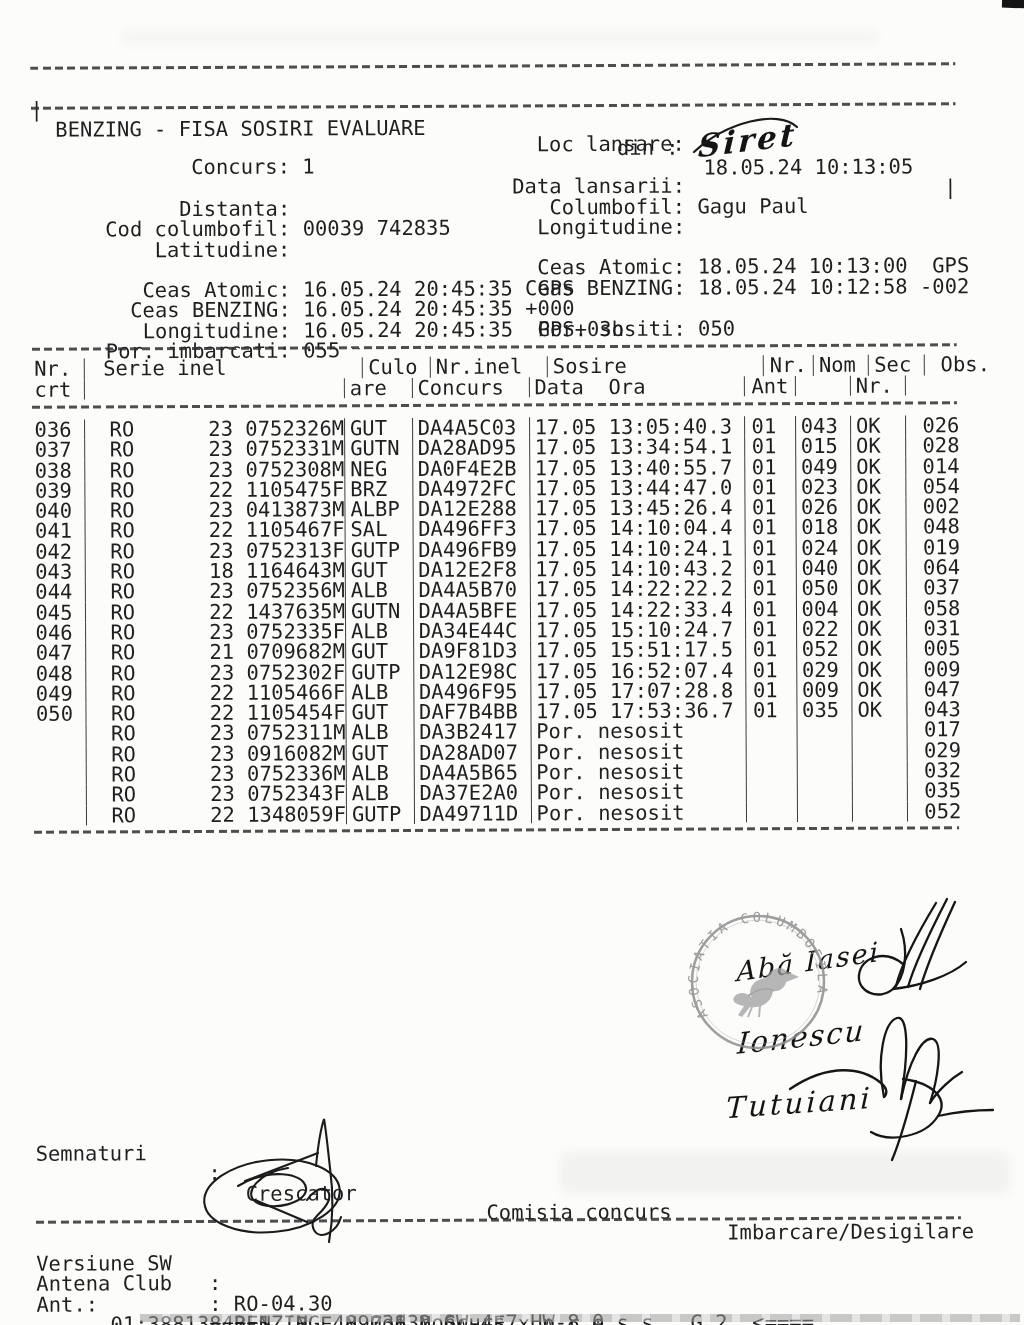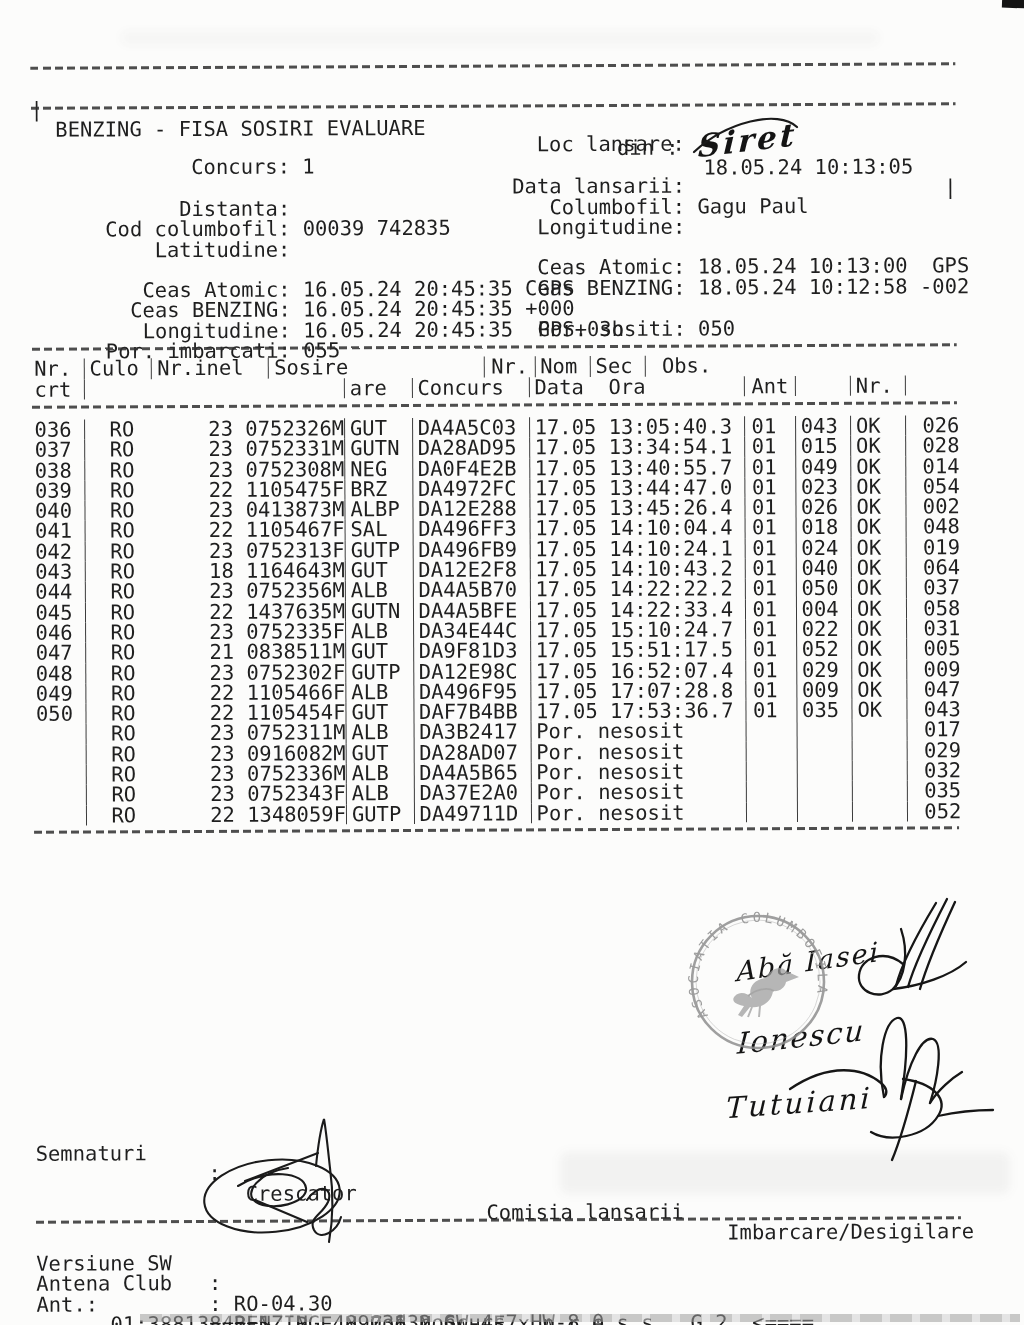--- a/index.html
+++ b/index.html
@@ -108,20 +108,21 @@
     </div>
     <div class="line" style="top:318.5px">
       <span class="lbl">Por. imbarcati</span><span class="col">:</span><span class="val">055</span>
       <span class="rcol"><span class="lbl">Por. sositi</span><span class="col">:</span><span class="val">050</span></span>
     </div>
 
     <div class="dash" style="top:345px"></div>
     <div class="thead" style="top:356px">
       <div class="hrow">
         <div class="cell c-nr">Nr.</div>
+        <div class="cell c-serie bl h-serie">Serie inel</div>
         <div class="cell c-culo bl">Culo</div>
         <div class="cell c-senzor bl">Nr.inel</div>
         <div class="cell c-sosire bl">Sosire</div>
         <div class="cell c-ant bl">Nr.</div>
         <div class="cell c-nom bl">Nom</div>
         <div class="cell c-sec bl">Sec</div>
         <div class="cell c-obs bl">Obs.</div>
       </div>
       <div class="hrow">
         <div class="cell c-nr">crt</div>
@@ -254,21 +255,21 @@
           <div class="cell c-culo bl">ALB</div>
           <div class="cell c-senzor bl">DA34E44C</div>
           <div class="cell c-sosire bl">17.05 15:10:24.7</div>
           <div class="cell c-ant bl">01</div>
           <div class="cell c-nom bl">022</div>
           <div class="cell c-sec bl">OK</div>
           <div class="cell c-obs bl">031</div>
         </div>
         <div class="trow">
           <div class="cell c-nr">047</div>
-          <div class="cell c-serie bl"><span class="s-country">RO</span><span class="s-year">21</span><span class="s-ringnum">0838511</span><span class="s-sex">M</span></div>
+          <div class="cell c-serie bl"><span class="s-country">RO</span><span class="s-year">21</span><span class="s-ringnum">0709682</span><span class="s-sex">M</span></div>
           <div class="cell c-culo bl">GUT</div>
           <div class="cell c-senzor bl">DA9F81D3</div>
           <div class="cell c-sosire bl">17.05 15:51:17.5</div>
           <div class="cell c-ant bl">01</div>
           <div class="cell c-nom bl">052</div>
           <div class="cell c-sec bl">OK</div>
           <div class="cell c-obs bl">005</div>
         </div>
         <div class="trow">
           <div class="cell c-nr">048</div>
@@ -358,21 +359,21 @@
           <div class="cell c-sec bl"></div>
           <div class="cell c-obs bl">052</div>
         </div>
     </div>
     <div class="dash" style="top:828px"></div>
 
     <div class="line" style="top:1120px">
       <span class="abs" style="left:0">Semnaturi</span>
       <span class="abs" style="left:14ch">:</span>
       <span class="abs" style="left:17ch">Crescator</span>
-      <span class="abs" style="left:36.5ch">Comisia lansarii</span>
+      <span class="abs" style="left:36.5ch">Comisia concurs</span>
       <span class="abs" style="left:56ch">Imbarcare/Desigilare</span>
     </div>
 
     <div class="dash" style="top:1218px"></div>
 
     <div class="line" style="top:1230px">
       <span class="abs" style="left:0">Versiune SW</span>
       <span class="abs" style="left:14ch">:</span>
       <span class="abs" style="left:16ch">RO-04.30</span>
       <span class="abs" style="left:27ch">Cod concurs</span>

